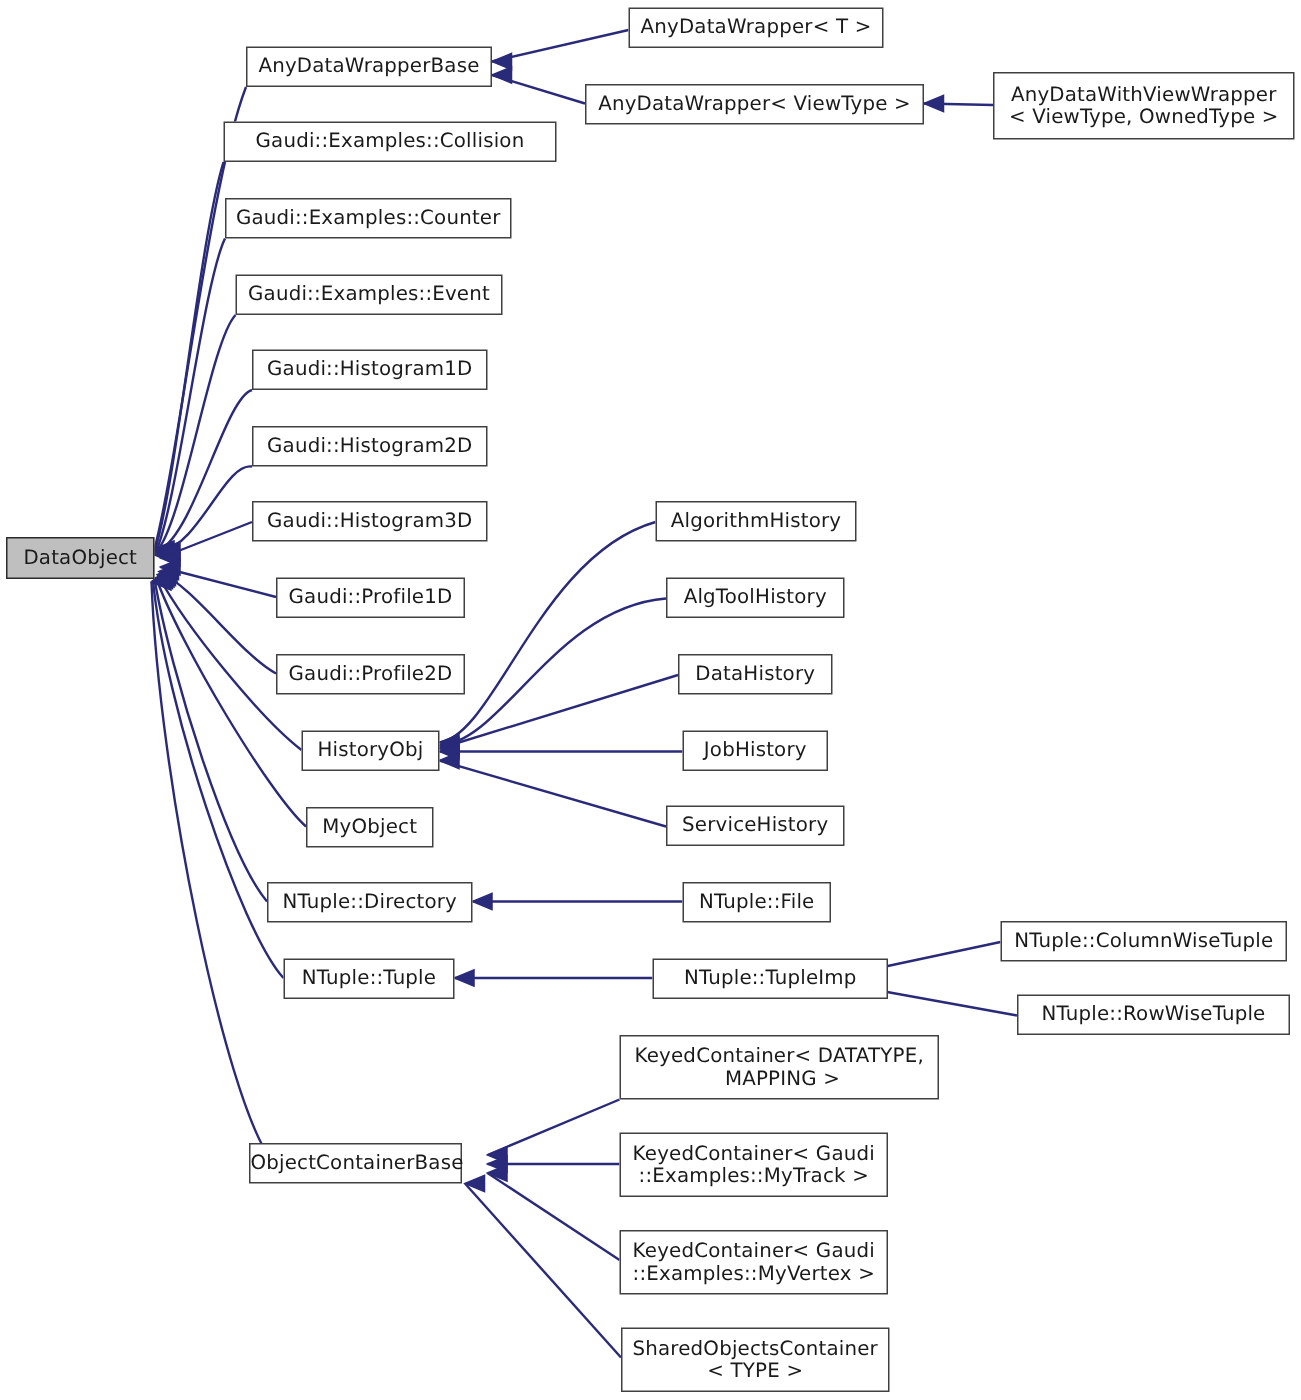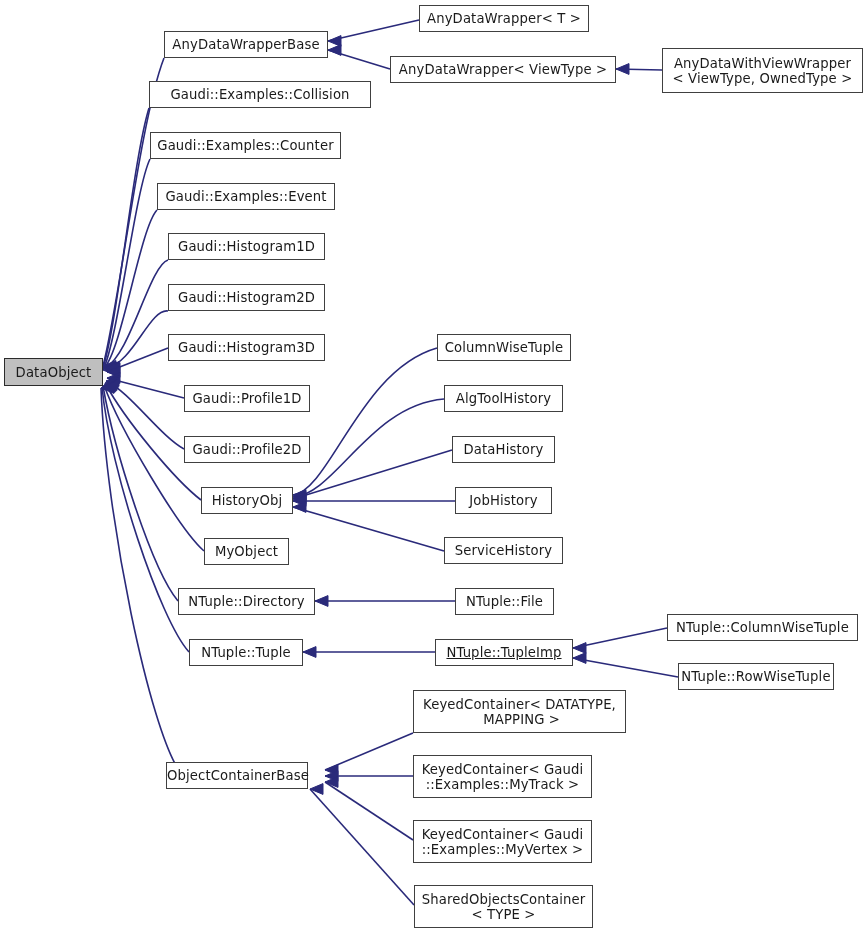--- a/index.html
+++ b/index.html
@@ -124,32 +124,32 @@
 &lt; ViewType, OwnedType &gt;</span></div>
       <div class="uml-node" style="left: 149px; top: 81px; width: 222px; height: 27px;"><span class="node-text">Gaudi::Examples::Collision</span></div>
       <div class="uml-node" style="left: 150px; top: 132px; width: 191px; height: 27px;"><span class="node-text">Gaudi::Examples::Counter</span></div>
       <div class="uml-node" style="left: 157px; top: 183px; width: 178px; height: 27px;"><span class="node-text">Gaudi::Examples::Event</span></div>
       <div class="uml-node" style="left: 168px; top: 233px; width: 157px; height: 27px;"><span class="node-text">Gaudi::Histogram1D</span></div>
       <div class="uml-node" style="left: 168px; top: 284px; width: 157px; height: 27px;"><span class="node-text">Gaudi::Histogram2D</span></div>
       <div class="uml-node" style="left: 168px; top: 334px; width: 157px; height: 27px;"><span class="node-text">Gaudi::Histogram3D</span></div>
       <div class="uml-node" style="left: 184px; top: 385px; width: 126px; height: 27px;"><span class="node-text">Gaudi::Profile1D</span></div>
       <div class="uml-node" style="left: 184px; top: 436px; width: 126px; height: 27px;"><span class="node-text">Gaudi::Profile2D</span></div>
       <div class="uml-node" style="left: 201px; top: 487px; width: 92px; height: 27px;"><span class="node-text">HistoryObj</span></div>
-      <div class="uml-node" style="left: 437px; top: 334px; width: 134px; height: 27px;"><span class="node-text">ColumnWiseTuple</span></div>
+      <div class="uml-node" style="left: 437px; top: 334px; width: 134px; height: 27px;"><span class="node-text">AlgorithmHistory</span></div>
       <div class="uml-node" style="left: 444px; top: 385px; width: 119px; height: 27px;"><span class="node-text">AlgToolHistory</span></div>
       <div class="uml-node" style="left: 452px; top: 436px; width: 103px; height: 27px;"><span class="node-text">DataHistory</span></div>
       <div class="uml-node" style="left: 455px; top: 487px; width: 97px; height: 27px;"><span class="node-text">JobHistory</span></div>
       <div class="uml-node" style="left: 444px; top: 537px; width: 119px; height: 27px;"><span class="node-text">ServiceHistory</span></div>
       <div class="uml-node" style="left: 204px; top: 538px; width: 85px; height: 27px;"><span class="node-text">MyObject</span></div>
       <div class="uml-node" style="left: 178px; top: 588px; width: 137px; height: 27px;"><span class="node-text">NTuple::Directory</span></div>
       <div class="uml-node" style="left: 455px; top: 588px; width: 99px; height: 27px;"><span class="node-text">NTuple::File</span></div>
       <div class="uml-node" style="left: 189px; top: 639px; width: 114px; height: 27px;"><span class="node-text">NTuple::Tuple</span></div>
-      <div class="uml-node" style="left: 435px; top: 639px; width: 138px; height: 27px; text-decoration: underline;"><span class="node-text">NTuple::TupleImp</span></div>
+      <div class="uml-node" style="left: 435px; top: 639px; width: 157px; height: 27px;"><span class="node-text">NTuple::TupleImp</span></div>
       <div class="uml-node" style="left: 667px; top: 614px; width: 191px; height: 27px;"><span class="node-text">NTuple::ColumnWiseTuple</span></div>
-      <div class="uml-node" style="left: 678px; top: 663px; width: 156px; height: 27px;"><span class="node-text">NTuple::RowWiseTuple</span></div>
+      <div class="uml-node" style="left: 678px; top: 663px; width: 182px; height: 27px;"><span class="node-text">NTuple::RowWiseTuple</span></div>
       <div class="uml-node" style="left: 166px; top: 762px; width: 142px; height: 27px;"><span class="node-text">ObjectContainerBase</span></div>
       <div class="uml-node" style="left: 413px; top: 690px; width: 213px; height: 43px;"><span class="node-text">KeyedContainer&lt; DATATYPE,
  MAPPING &gt;</span></div>
       <div class="uml-node" style="left: 413px; top: 755px; width: 179px; height: 43px;"><span class="node-text">KeyedContainer&lt; Gaudi
 ::Examples::MyTrack &gt;</span></div>
       <div class="uml-node" style="left: 413px; top: 820px; width: 179px; height: 43px;"><span class="node-text">KeyedContainer&lt; Gaudi
 ::Examples::MyVertex &gt;</span></div>
       <div class="uml-node" style="left: 414px; top: 885px; width: 179px; height: 43px;"><span class="node-text">SharedObjectsContainer
 &lt; TYPE &gt;</span></div>
     </div>

